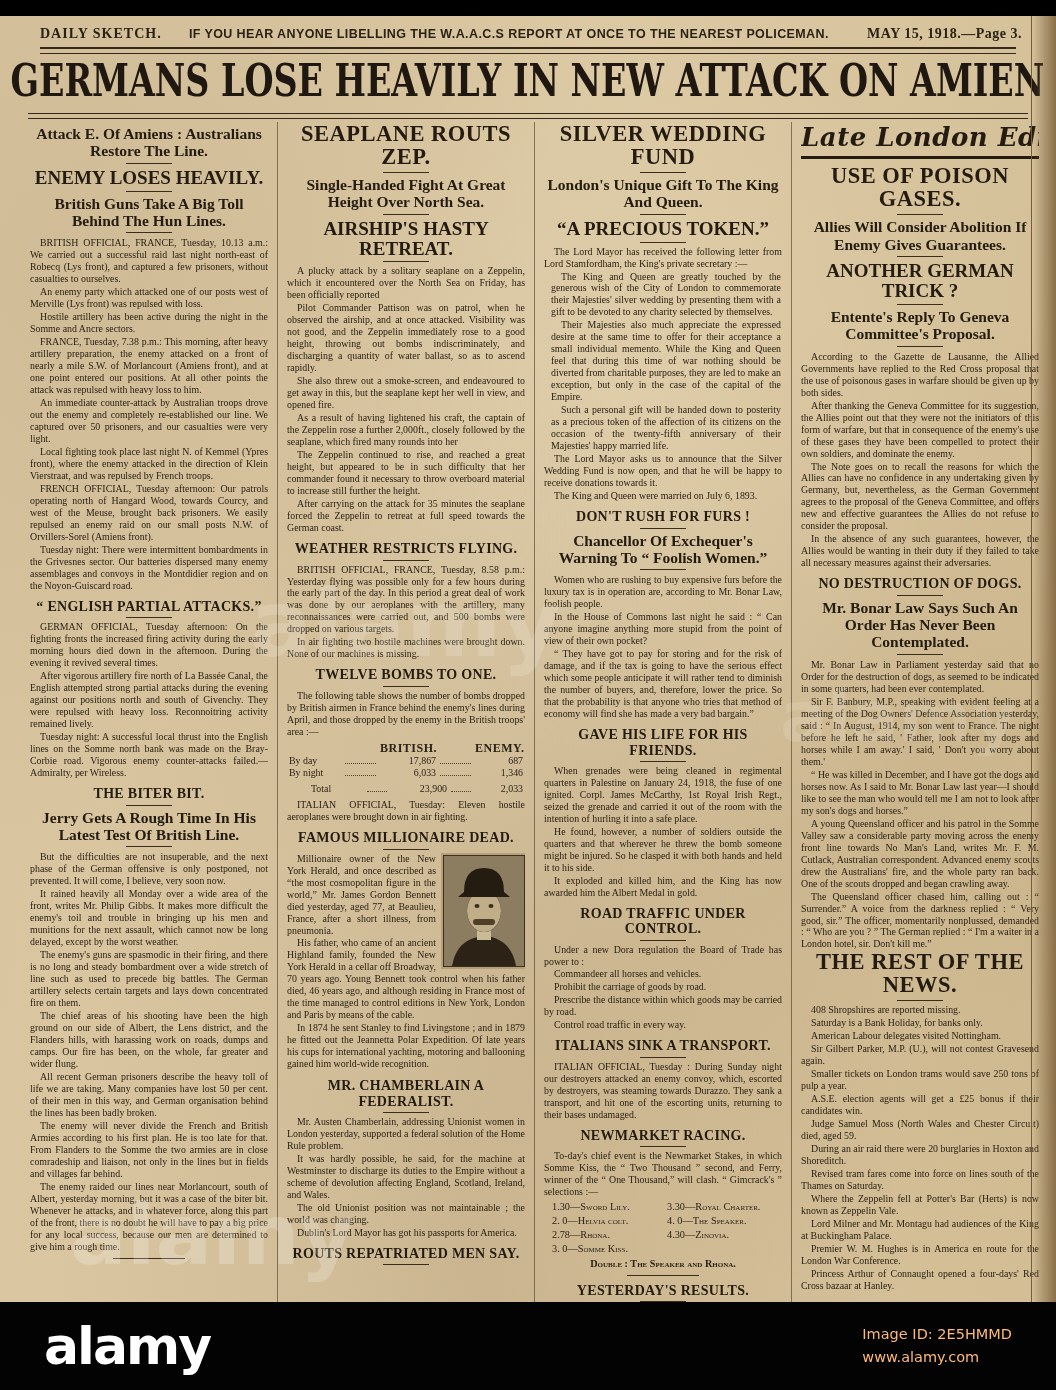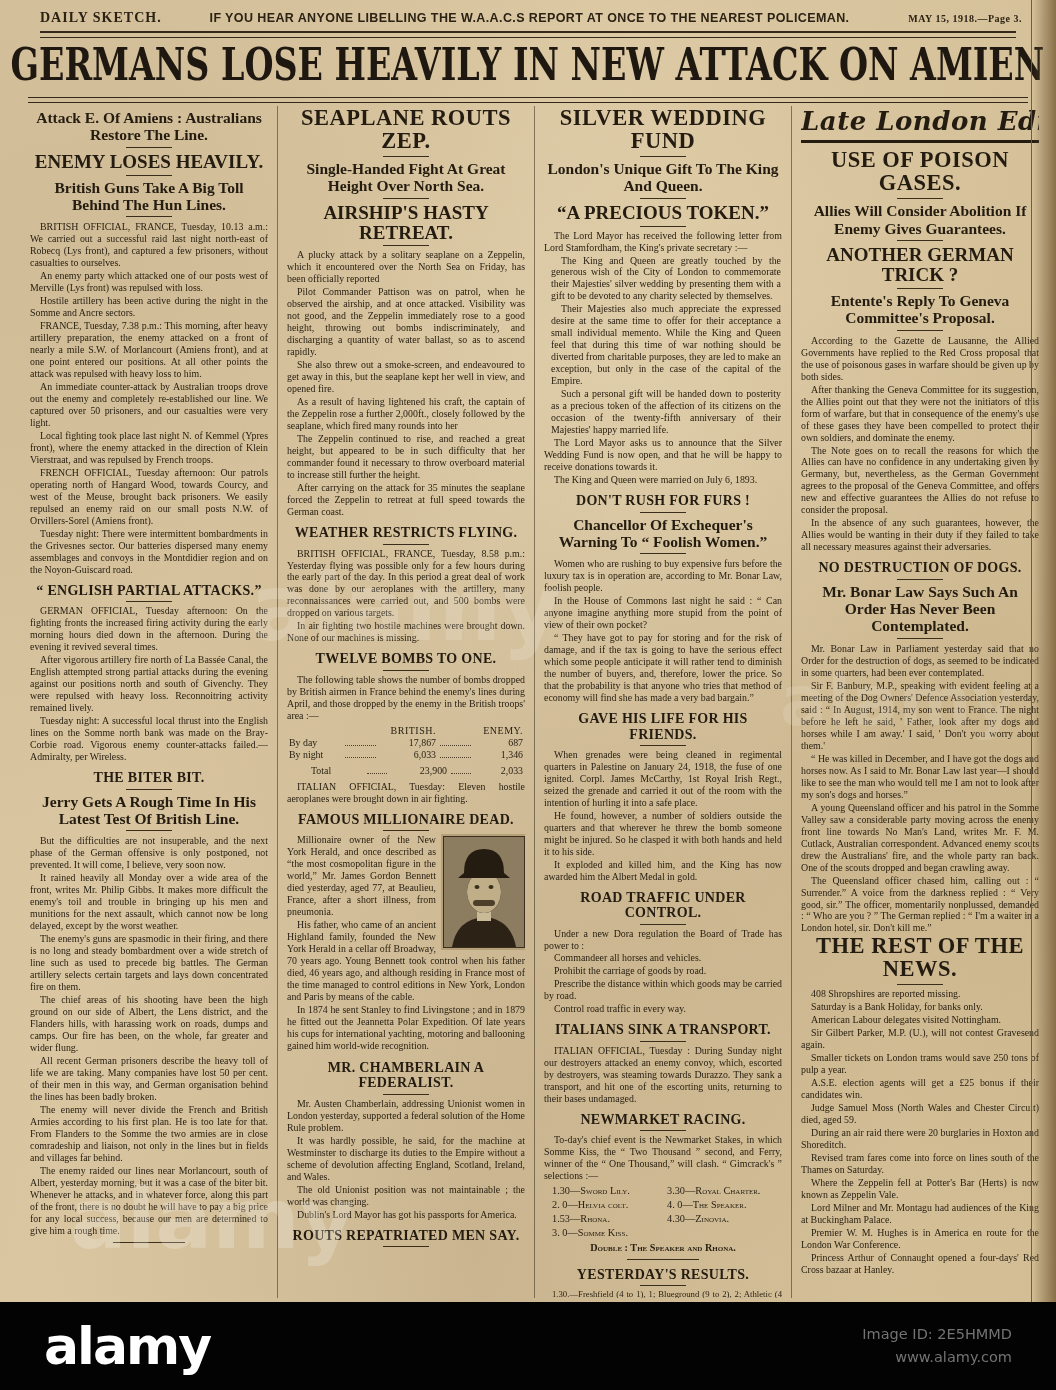--- a/index.html
+++ b/index.html
@@ -1,35 +1,35 @@
 <!DOCTYPE html>
 <html><head>
 <meta charset="utf-8">
 <style>
   html,body{margin:0;padding:0;}
   body{width:1056px;height:1390px;position:relative;background:#000;
        font-family:"Liberation Serif", serif;overflow:hidden;}
-  .page{position:absolute;left:0;top:0;width:1056px;height:1302px;color:#2b2214;
+  .page{position:absolute;left:0;top:16px;width:1056px;height:1302px;color:#2b2214;
     background:
       radial-gradient(ellipse at 12% 20%, rgba(125,95,55,.10), transparent 42%),
       radial-gradient(ellipse at 85% 60%, rgba(125,95,55,.12), transparent 45%),
       radial-gradient(ellipse at 45% 95%, rgba(110,82,46,.16), transparent 52%),
       radial-gradient(ellipse at 60% 35%, rgba(255,245,220,.18), transparent 40%),
       linear-gradient(100deg,#d8c5a0 0%,#dcc9a4 45%,#d2bd94 100%);
     overflow:hidden;}
   .edge{position:absolute;top:0;right:0;width:24px;height:1302px;
     background:linear-gradient(to right, rgba(120,95,60,.0), rgba(110,85,50,.45) 60%, #8a6f48);
     border-left:1px solid rgba(70,55,30,.35);}
 
   .masthead{display:flex;justify-content:space-between;align-items:baseline;
     padding:10px 34px 0 40px;white-space:nowrap;}
   .paper-name{font-size:14px;letter-spacing:1px;font-weight:700;}
   .notice{font-family:"Liberation Sans", sans-serif;font-weight:700;font-size:12.5px;
     letter-spacing:.4px;}
-  .date{font-size:10px;font-weight:700;letter-spacing:.5px;margin-left:11px;}
+  .date{font-size:14px;font-weight:700;letter-spacing:.5px;margin-left:11px;}
   .mastrule{margin:5px 40px 0 40px;height:4px;border-top:2px solid #33281a;
     border-bottom:1px solid #33281a;}
 
   .banner{margin-top:7px;text-align:center;white-space:nowrap;overflow:hidden;
     font-family:"DejaVu Serif", serif;font-weight:700;font-size:34px;color:#1f1810;
     transform:scale(.98,1.32);transform-origin:50% 60%;letter-spacing:0;}
   .banner-rule{margin:12px 28px 0 28px;height:4px;border-top:1px solid #33281a;
     border-bottom:1px solid #33281a;}
 
   .content{position:absolute;top:106px;left:30px;right:28px;bottom:4px;display:flex;}
@@ -50,21 +50,21 @@
   .res{margin:0;font-size:8.7px;line-height:1.16;text-indent:8px;}
   .rule{width:72px;border-top:1px solid #3a2d1c;margin:5px auto;}
   .center{text-align:center;font-weight:700;margin:2px 0 1px;font-size:10.2px;
     font-variant:small-caps;}
   .edition{font-family:"DejaVu Serif", serif;font-style:italic;font-weight:700;
     font-size:26px;text-align:center;white-space:nowrap;border-bottom:3px solid #241c10;
     padding-bottom:3px;margin:0 0 6px;letter-spacing:.5px;color:#241c10;}
 
   .btable{margin:3px 2px 4px;}
   .trow{display:flex;align-items:baseline;}
-  .thead{font-size:10px;letter-spacing:.5px;}
+  .thead{font-size:12px;letter-spacing:.5px;font-weight:bold;}
   .tlabel{width:52px;flex:0 0 52px;}
   .ttotal{margin-top:4px;}
   .ttotal .tlabel{padding-left:22px;}
   .tlead{flex:1 1 auto;border-bottom:1px dotted #50402a;margin:0 4px 3px;}
   .hide{visibility:hidden;border:none;}
   .tva{width:56px;flex:0 0 56px;text-align:right;}
   .tvb{width:48px;flex:0 0 48px;text-align:right;}
 
   .selwrap{display:flex;margin:2px 0 2px 8px;}
   .selcol{flex:1;}
@@ -79,22 +79,22 @@
     font-weight:700;pointer-events:none;}
   .wm1{left:250px;top:555px;font-size:92px;}
   .wm2{left:70px;top:1170px;font-size:84px;color:rgba(255,255,255,.22);}
   .wm3{left:780px;top:660px;font-size:70px;color:rgba(255,255,255,.13);}
 
   .footer{position:absolute;left:0;bottom:0;width:1056px;height:88px;background:#030303;
     display:flex;align-items:center;justify-content:space-between;padding:0 44px;
     box-sizing:border-box;}
   .alamy-logo{color:#fff;font-family:"DejaVu Sans", sans-serif;font-weight:700;
     font-size:52px;letter-spacing:-2px;}
-  .footer-right{color:#737373;font-family:"DejaVu Sans", sans-serif;font-size:14.5px;
-    text-align:right;line-height:1.6;}
+  .footer-right{color:#fdba74;font-family:"DejaVu Sans", sans-serif;font-size:14.5px;
+    line-height:1.6;}
 </style>
 </head>
 <body>
 
 <div class="page">
   <div class="masthead">
     <span class="paper-name">DAILY SKETCH.</span>
     <span class="notice">IF YOU HEAR ANYONE LIBELLING THE W.A.A.C.S REPORT AT ONCE TO THE NEAREST POLICEMAN.</span>
     <span class="date">MAY 15, 1918.—Page 3.</span>
   </div>
@@ -231,21 +231,21 @@
         <p class="p">Prescribe the distance within which goods may be carried by road.</p>
         <p class="p">Control road traffic in every way.</p>
         <div class="h3">ITALIANS SINK A TRANSPORT.</div>
         <p class="p">ITALIAN OFFICIAL, Tuesday : During Sunday night our destroyers attacked an enemy convoy, which, escorted by destroyers, was steaming towards Durazzo. They sank a transport, and hit one of the escorting units, returning to their bases undamaged.</p>
         <div class="h3">NEWMARKET RACING.</div>
         <p class="p">To-day's chief event is the Newmarket Stakes, in which Somme Kiss, the “ Two Thousand ” second, and Ferry, winner of the “ One Thousand,” will clash. “ Gimcrack's ” selections :—</p>
         <div class="selwrap">
           <div class="selcol">
             <div class="selitem">1.30—Sword Lily.</div>
             <div class="selitem">2. 0—Helvia colt.</div>
-            <div class="selitem">1.53—Rhona.</div>
+            <div class="selitem">2.78—Rhona.</div>
             <div class="selitem">3. 0—Somme Kiss.</div>
           </div>
           <div class="selcol">
             <div class="selitem">3.30—Royal Charter.</div>
             <div class="selitem">4. 0—The Speaker.</div>
             <div class="selitem">4.30—Zinovia.</div>
           </div>
         </div>
         <div class="center">Double : The Speaker and Rhona.</div>
         <div class="rule"></div>

